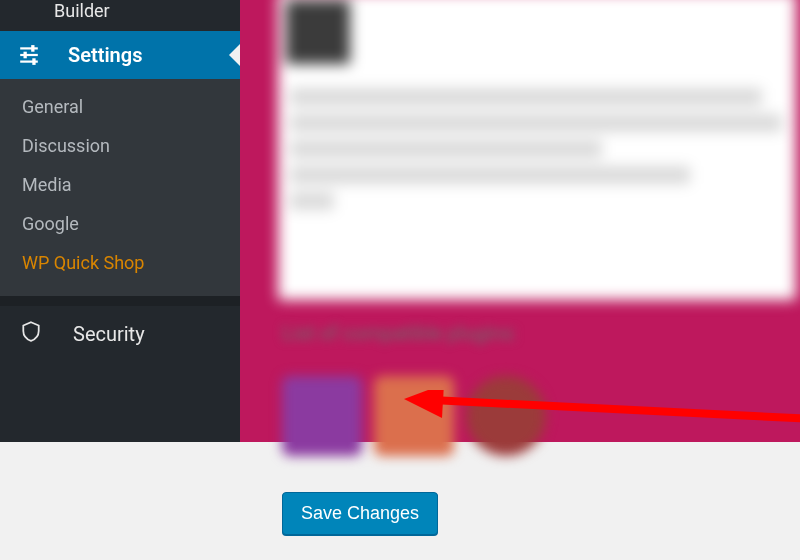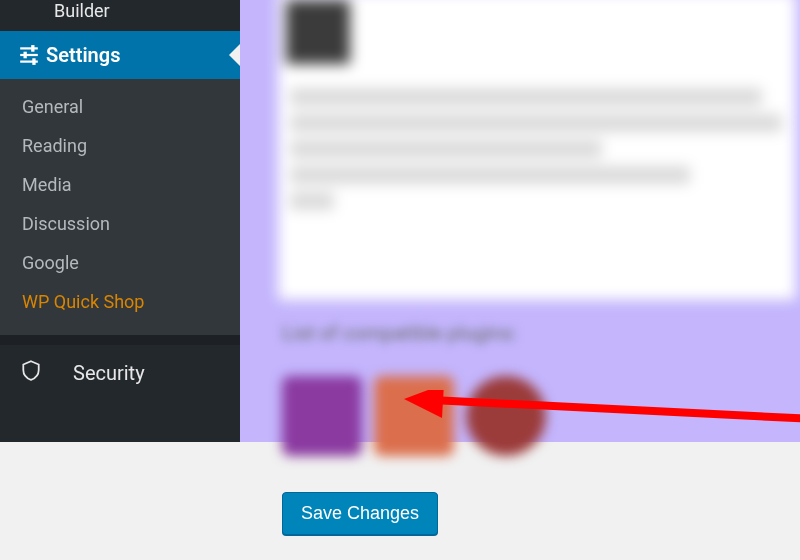--- a/index.html
+++ b/index.html
@@ -25,21 +25,21 @@
     box-sizing: border-box;
   }
   .pre-item {
     padding: 0 12px 10px 54px;
     color: #e7e7e7;
     font-size: 18px;
   }
   .top-item {
     display: flex;
     align-items: center;
-    gap: 6px;
+    gap: 28px;
     padding: 12px 12px 12px 18px;
     color: #fff;
     font-size: 20px;
     position: relative;
   }
   .top-item.active {
     background: #0073aa;
     color: #fff;
     font-weight: 600;
   }
@@ -85,21 +85,21 @@
     align-items: center;
     gap: 31px;
     padding: 14px 12px 14px 20px;
     color: #e7e7e7;
     font-size: 20px;
     background: #23282d;
   }
   .content {
     flex: 1;
     position: relative;
-    background: #c4b5fd;
+    background: #be185d;
     padding: 0;
     box-sizing: border-box;
     filter: none;
   }
   .panel {
     position: absolute;
     left: 38px;
     top: -8px;
     right: 4px;
     height: 308px;
@@ -184,23 +184,22 @@
             <rect x="12" y="1" width="3" height="6"></rect>
             <rect x="5" y="7" width="3" height="6"></rect>
             <rect x="13" y="13" width="3" height="6"></rect>
           </svg>
       </span>
       <span>Settings</span>
     </div>
 
     <div class="submenu">
       <a><span>General</span></a>
-      <a><span>Reading</span></a>
+      <a><span>Discussion</span></a>
       <a><span>Media</span></a>
-      <a><span>Discussion</span></a>
       <a><span>Google</span></a>
       <a class="current"><span>WP Quick Shop</span></a>
     </div>
 
     <div class="sep"></div>
 
     <div class="sec-item">
       <span class="icon">
         <svg viewBox="0 0 20 20" width="22" height="22" fill="none" stroke="currentColor" stroke-width="1.6">
             <path d="M10 2 L17 5 V10 C17 14 14 17.5 10 19 C6 17.5 3 14 3 10 V5 Z"></path>

